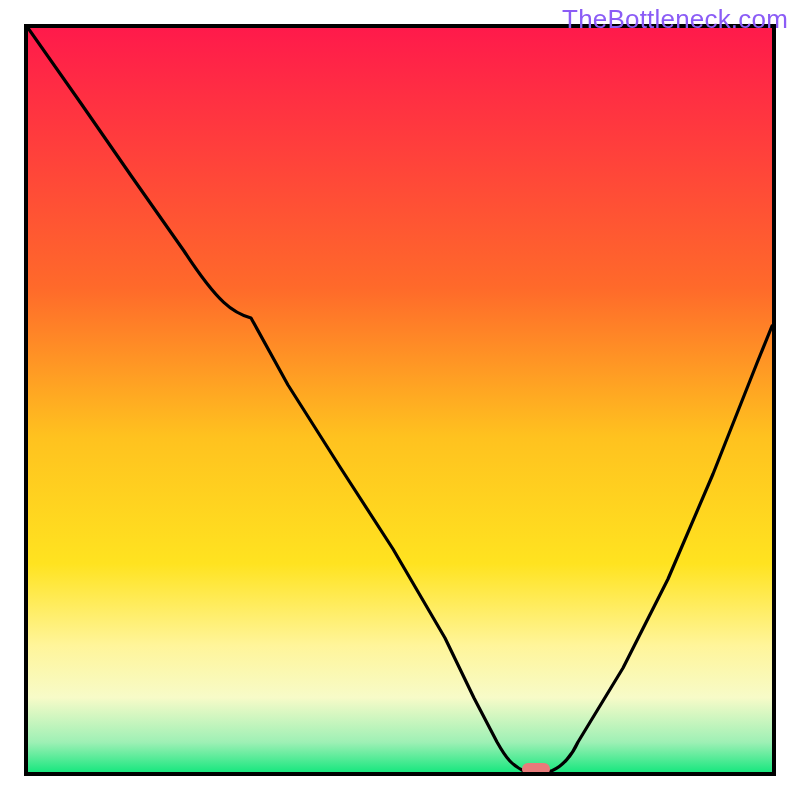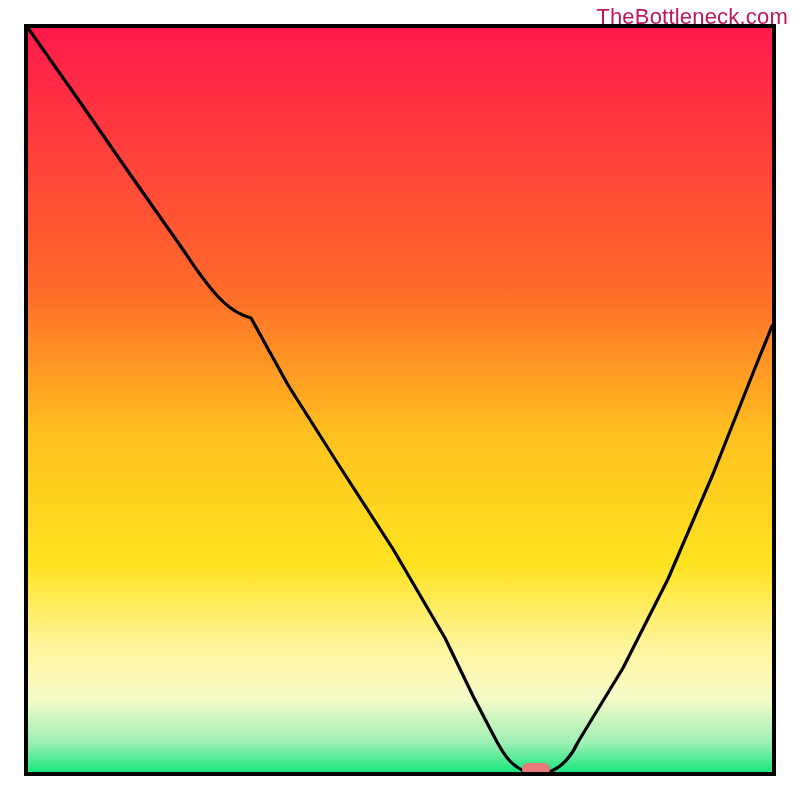--- a/index.html
+++ b/index.html
@@ -13,22 +13,22 @@
   .frame {
     position: relative;
     width: 800px;
     height: 800px;
     box-sizing: border-box;
   }
   .watermark {
     position: absolute;
     top: 4px;
     right: 12px;
-    color: #be185d;
-    font-size: 22px;
+    color: #8b5cf6;
+    font-size: 26px;
     letter-spacing: 0.2px;
     z-index: 10;
   }
   .plot-border {
     position: absolute;
     left: 24px;
     top: 24px;
     width: 752px;
     height: 752px;
     border: 4px solid #000;

